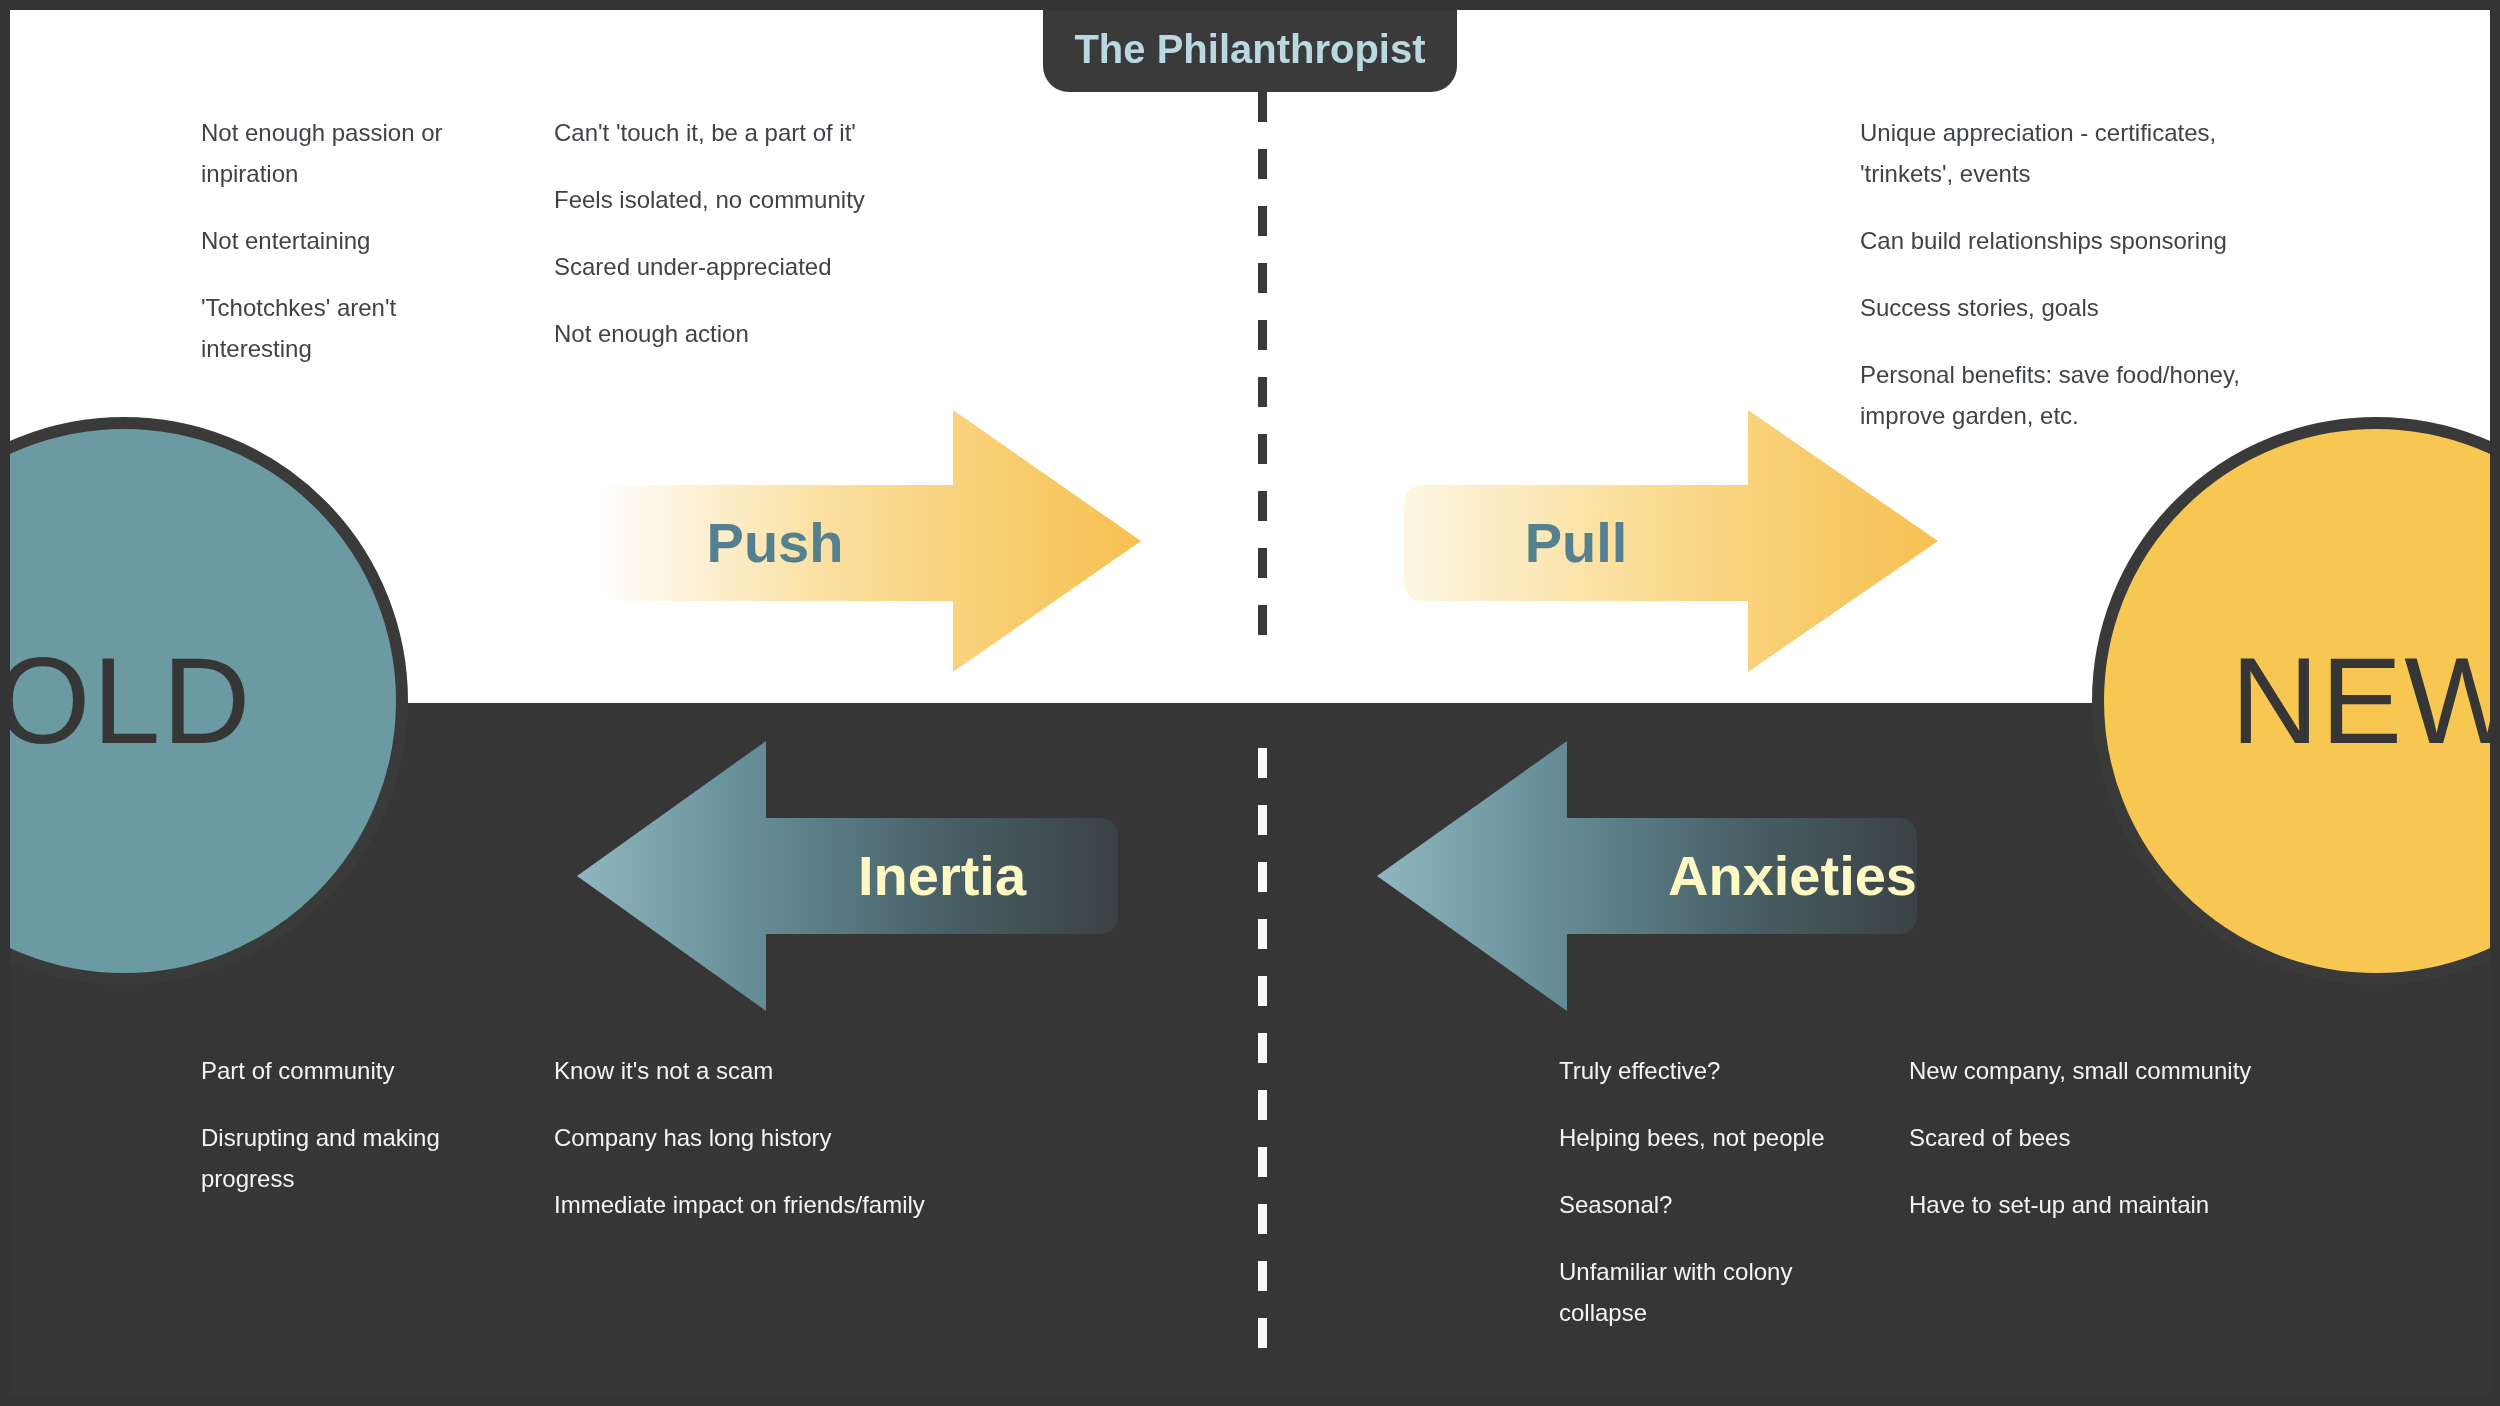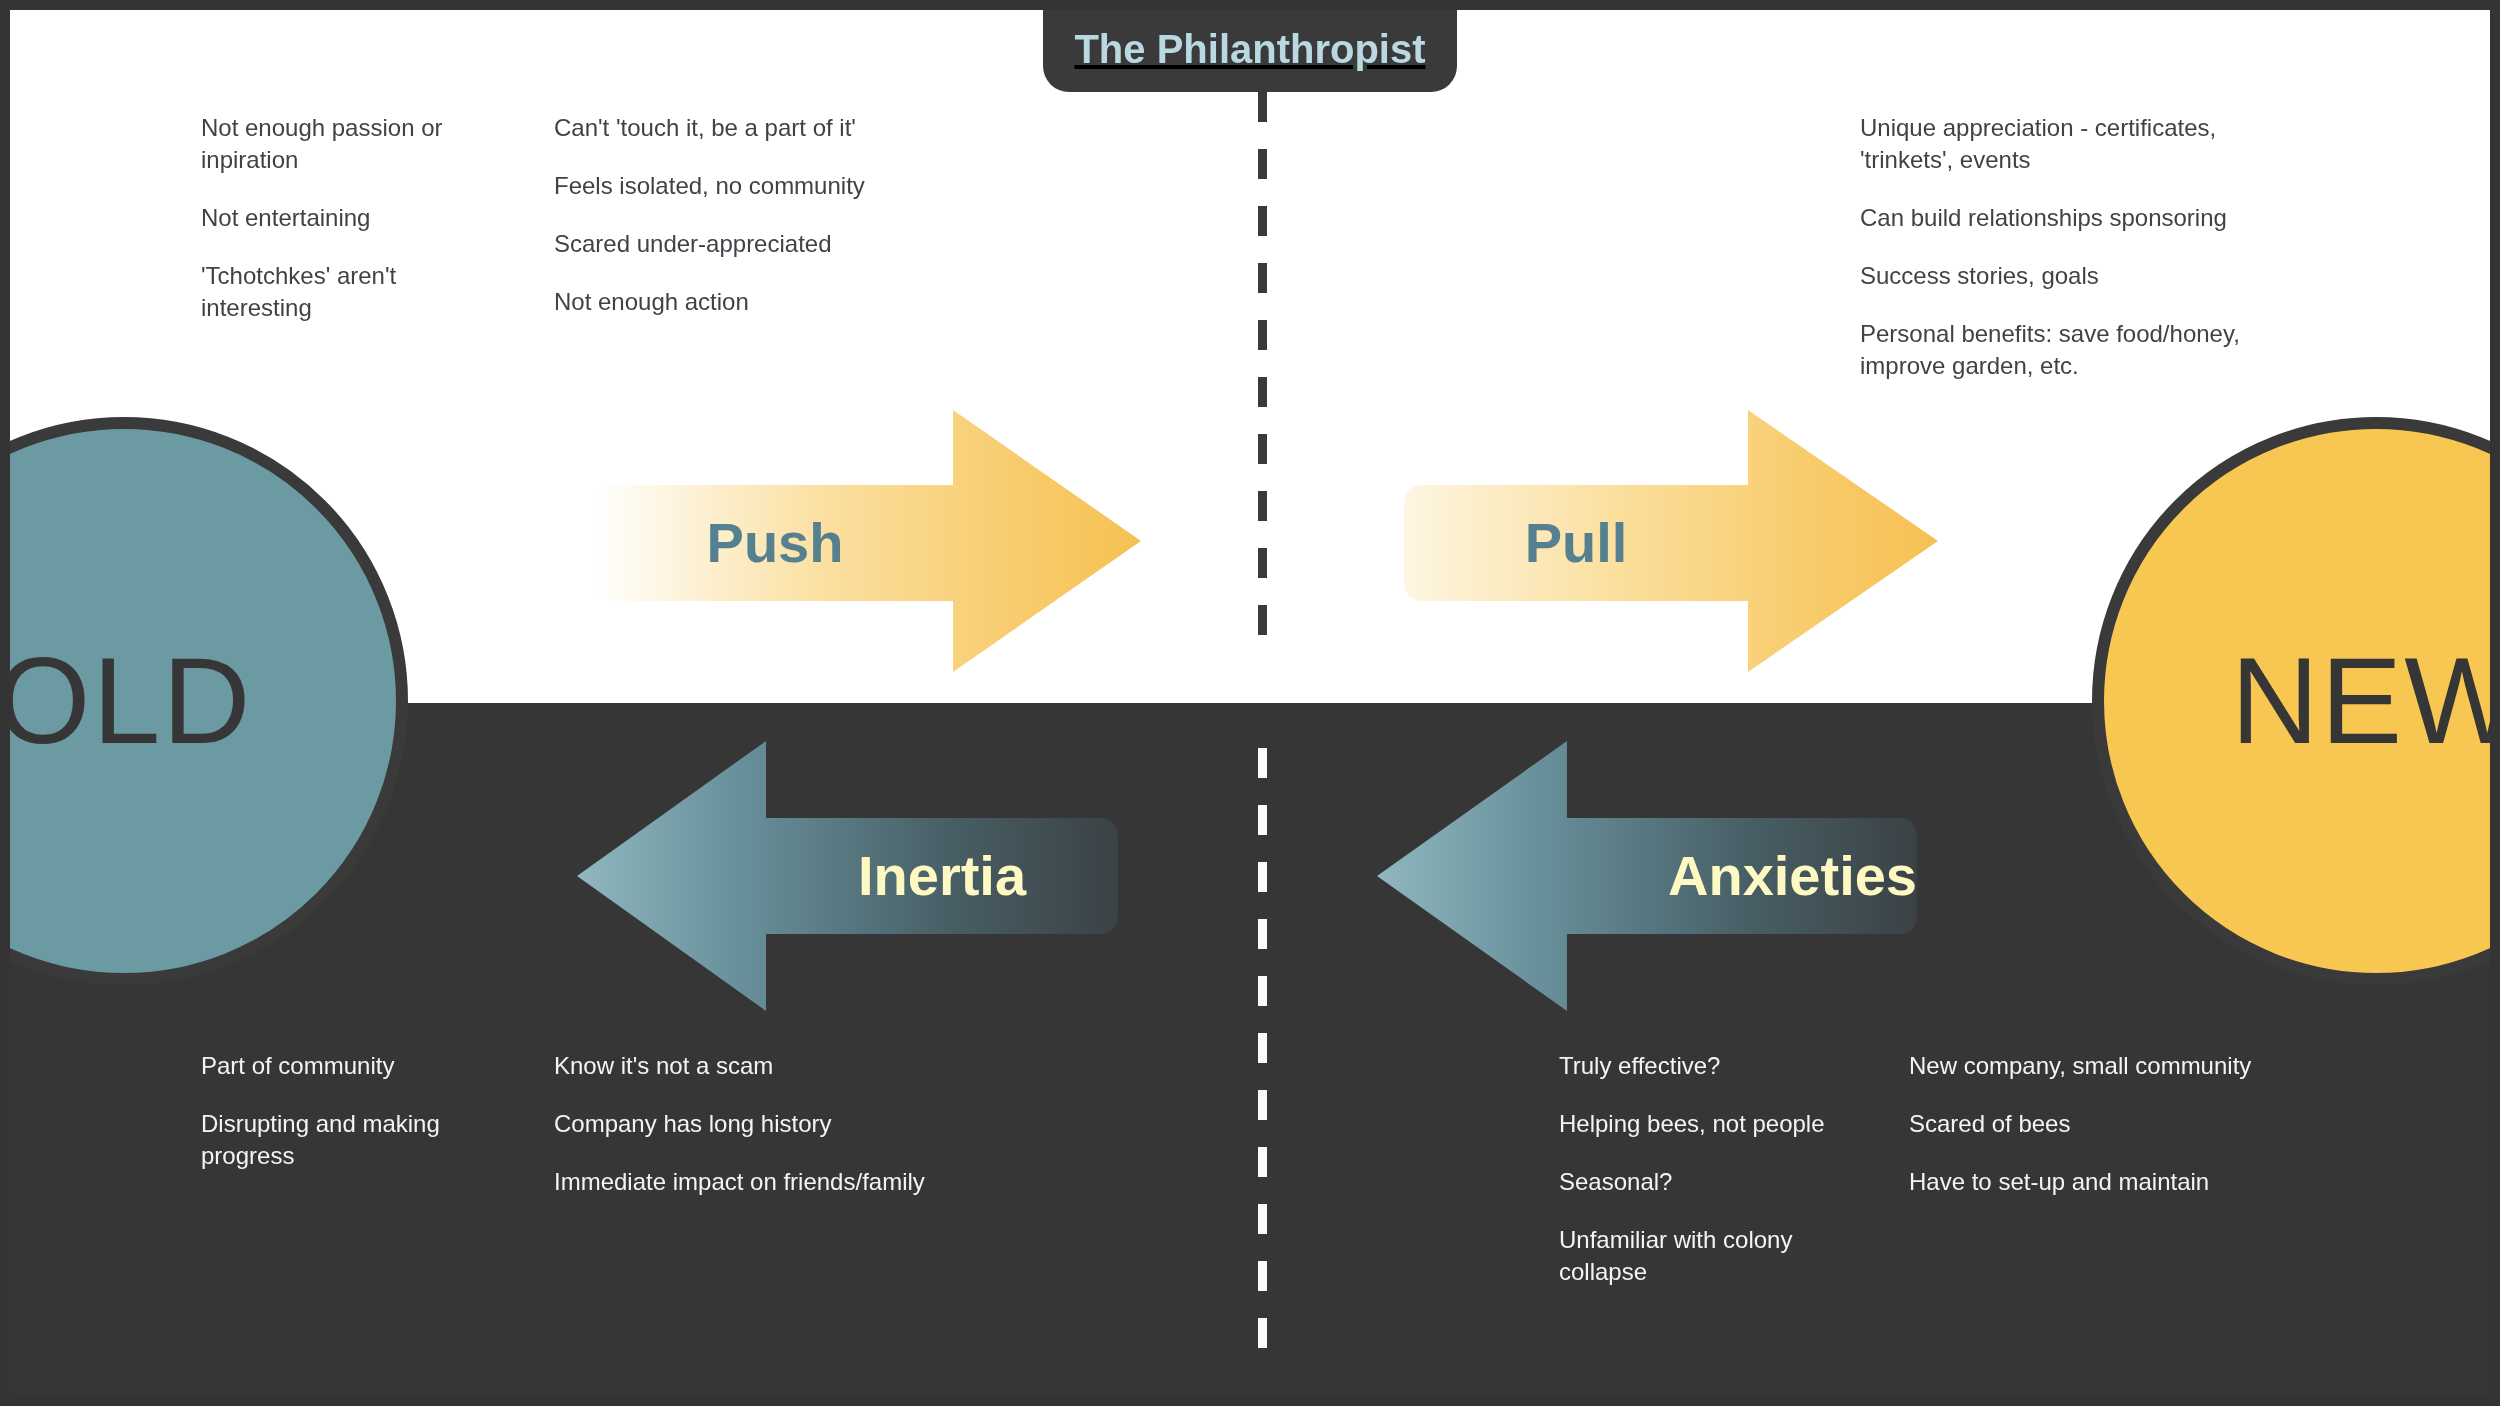--- a/index.html
+++ b/index.html
@@ -14,21 +14,21 @@
   .circle{position:absolute;width:568px;height:568px;border-radius:50%;
     border:12px solid #3a3a3a;box-sizing:border-box;z-index:5;
     display:flex;align-items:center;justify-content:center;}
   .circle span{font-size:122px;font-weight:400;color:#363636;letter-spacing:2px;}
   .old{left:-160px;top:417px;background:#6b9aa2;}
   .new{left:2092px;top:417px;background:#f7c752;}
 
   
   .badge{position:absolute;left:1043px;top:0;width:414px;height:92px;z-index:20;
     background:#3a3a3a;border-radius:0 0 26px 26px;
-    display:flex;align-items:center;justify-content:center;text-decoration:underline;}
+    display:flex;align-items:center;justify-content:center;}
   .badge span{color:#b9d8e1;font-size:40px;font-weight:700;padding-top:6px;}
 
   
   .dash{position:absolute;left:1258px;width:9px;z-index:12;}
   .dash.top{top:92px;height:566px;
     background:repeating-linear-gradient(to bottom,#3a3a3a 0 30px,transparent 30px 57px);}
   .dash.bottom{top:748px;height:614px;
     background:repeating-linear-gradient(to bottom,#fafafa 0 30px,transparent 30px 57px);}
 
   
@@ -36,21 +36,21 @@
   .arrow-label{position:absolute;z-index:15;text-align:center;font-weight:700;font-size:56px;line-height:72px;}
   .arrow-label.teal-text{color:#55808f;}
   .arrow-label.yellow-text{color:#fef9c3;}
   .lbl-push{left:595px;top:507px;width:360px;}
   .lbl-pull{left:1404px;top:507px;width:344px;}
   .lbl-inertia{left:766px;top:840px;width:352px;}
   .lbl-anxieties{left:1567px;top:840px;width:350px;text-align:right;}
 
   
   .col{position:absolute;z-index:15;font-size:24px;}
-  .col p{margin:0 0 26px 0;line-height:32px;}
+  .col p{margin:0 0 26px 0;line-height:41px;}
   .col.dark-text{color:#3f4347;}
   .col.light-text{color:#f4f4f4;}
   .c-tl1{left:201px;top:112px;width:300px;}
   .c-tl2{left:554px;top:112px;width:380px;}
   .c-tr1{left:1559px;top:112px;width:310px;}
   .c-tr2{left:1860px;top:112px;width:410px;}
   .c-bl1{left:201px;top:1050px;width:300px;}
   .c-bl2{left:554px;top:1050px;width:420px;}
   .c-br1{left:1559px;top:1050px;width:310px;}
   .c-br2{left:1909px;top:1050px;width:420px;}

